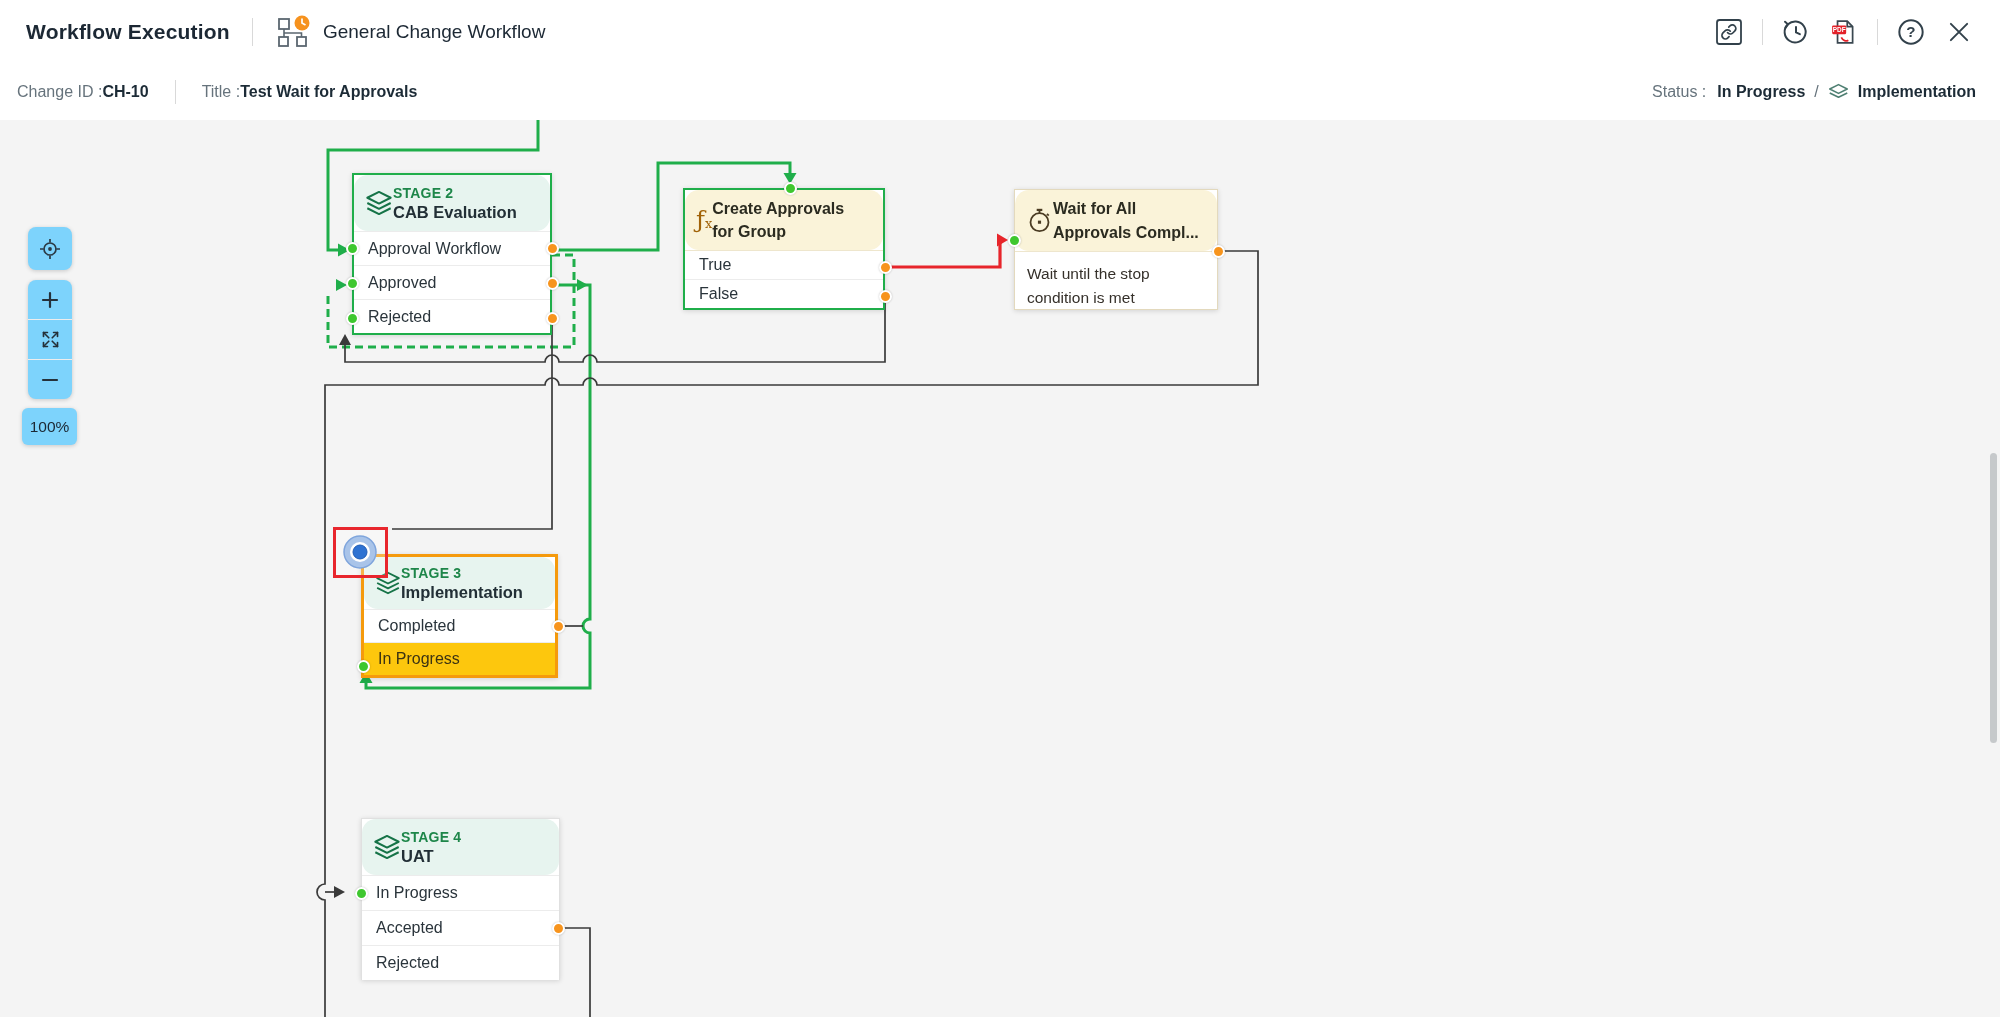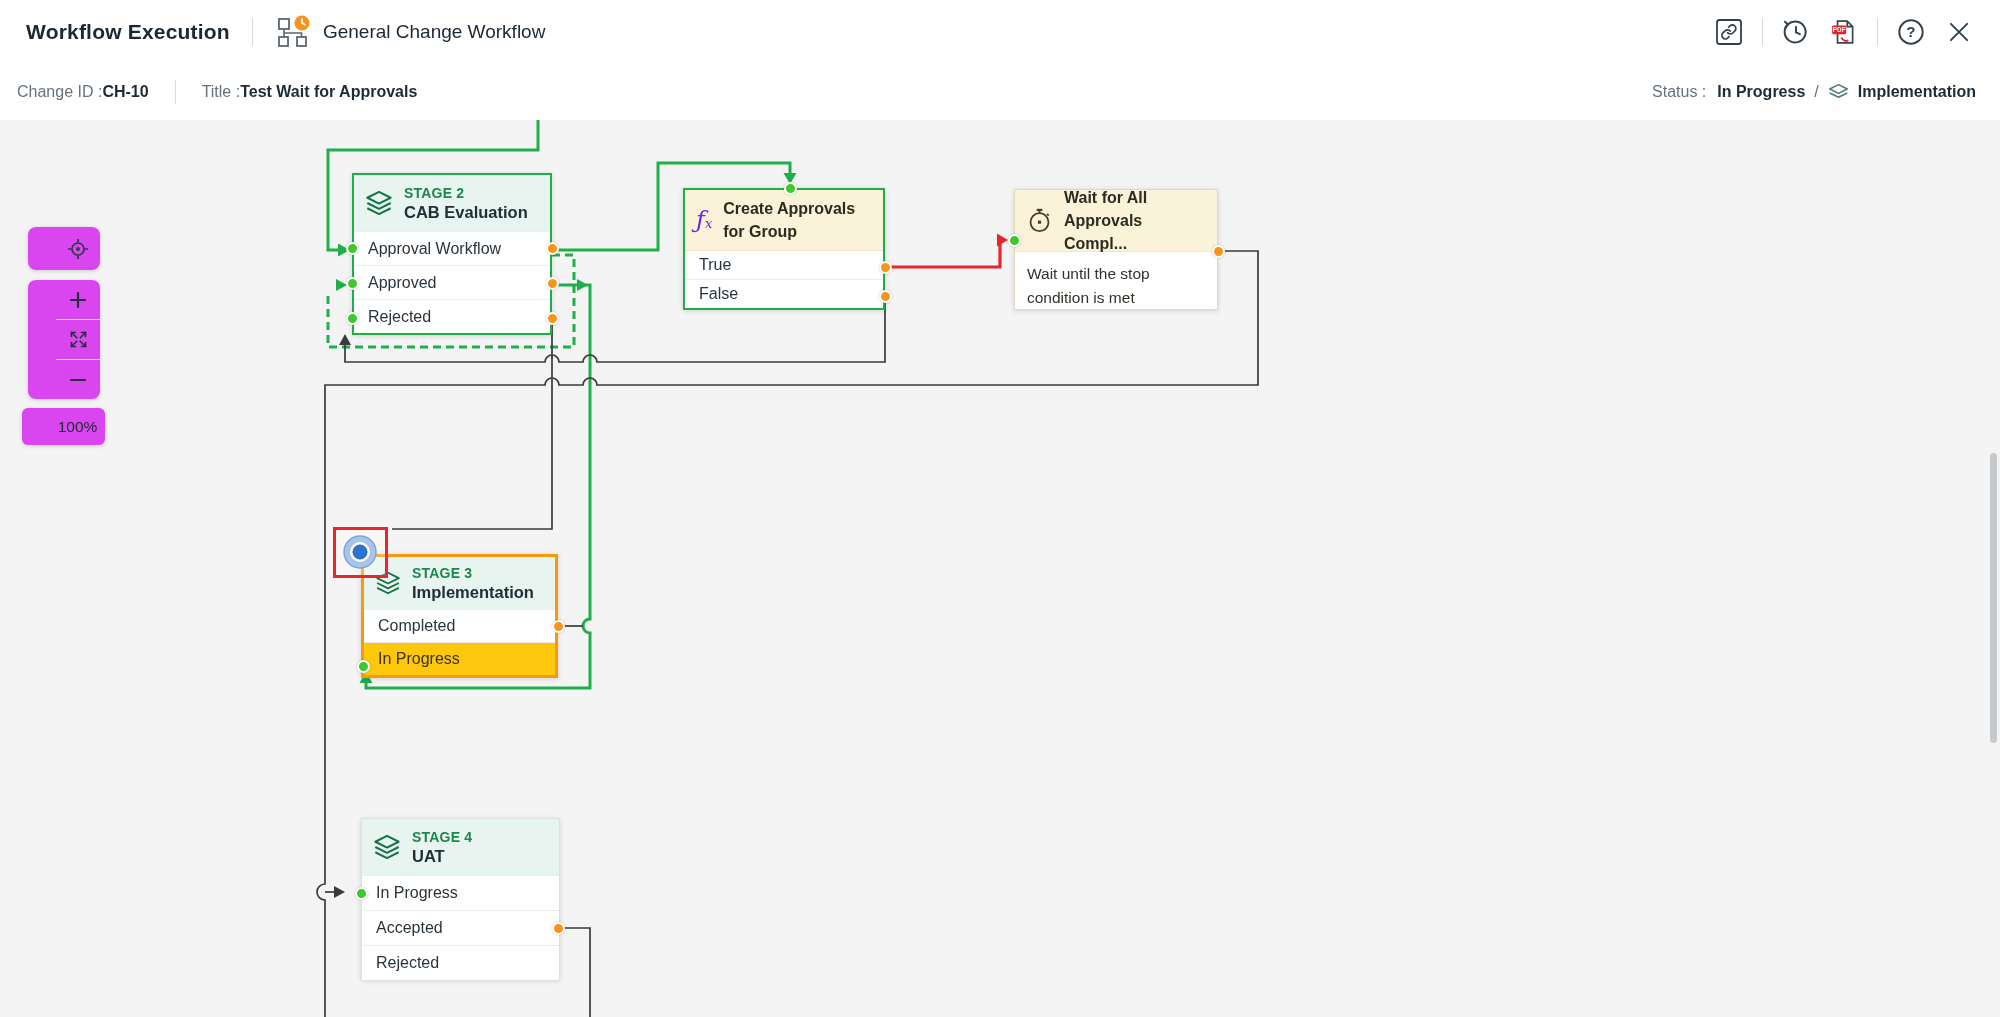--- a/index.html
+++ b/index.html
@@ -19,39 +19,39 @@
   .lbl{color:#66737c;}
   .val{color:#1c2b36;font-weight:bold;}
   #infobar .vsep{margin:0 26px;height:24px;}
   #info-left{display:flex;align-items:center;margin-left:17px;}
   #info-right{margin-left:auto;display:flex;align-items:center;padding-right:24px;gap:9px;}
 
   
   #canvas{position:absolute;left:0;top:120px;width:2000px;height:897px;background:#f4f4f4;}
   #wires{position:absolute;left:0;top:0;z-index:1;pointer-events:none;}
   .node{position:absolute;background:#fff;box-sizing:border-box;z-index:3;box-shadow:0 1px 5px rgba(0,0,0,.14);}
-  .node-head{display:flex;align-items:center;gap:11px;padding:0 10px 0 11px;box-sizing:border-box;}
+  .node-head{display:flex;align-items:center;padding:0 10px 0 11px;box-sizing:border-box;border-radius:14px;}
   .mint{background:#e7f4ef;}
   .cream{background:#faf3d9;}
   .stage-kind{font-size:14px;font-weight:bold;color:#1d8649;letter-spacing:.2px;}
   .stage-name{font-size:16.5px;font-weight:bold;color:#222f36;margin-top:2px;}
   .fn-name{font-size:16px;font-weight:bold;color:#2b2b20;line-height:1.45;}
   .node-row{box-sizing:border-box;border-top:1px solid #ececec;display:flex;align-items:center;padding-left:14px;font-size:16px;color:#2a343b;background:#fff;}
   .row-yellow{background:#fdc70d;color:#3c3313;}
   .wait-body{padding:10px 12px;font-size:15.5px;color:#35302a;line-height:1.55;border-top:1px solid #eee6cd;}
   .dot{position:absolute;width:13px;height:13px;border-radius:50%;border:2.5px solid #fff;box-sizing:border-box;z-index:6;box-shadow:0 0 2px rgba(0,0,0,.25);}
   .dot.g{background:#3ec72f;}
   .dot.o{background:#f7941d;}
 
   
   #marker-box{position:absolute;left:333px;top:407px;width:55px;height:51px;border:3px solid #e8262d;z-index:7;box-sizing:border-box;background:rgba(255,255,255,.25);}
   #marker-circle{position:absolute;left:340px;top:412px;width:40px;height:40px;z-index:8;}
 
   
-  .ctl{position:absolute;background:#d946ef;border-radius:8px;box-shadow:0 1px 4px rgba(0,0,0,.18);z-index:9;padding-left:28px;}
+  .ctl{position:absolute;background:#7dd3fc;border-radius:8px;box-shadow:0 1px 4px rgba(0,0,0,.18);z-index:9;}
   #ctl-locate{left:28px;top:107px;width:44px;height:43px;display:flex;align-items:center;justify-content:center;cursor:pointer;}
   #ctl-zoom{left:28px;top:160px;width:44px;height:119px;display:flex;flex-direction:column;}
   .zcell{flex:1;display:flex;align-items:center;justify-content:center;cursor:pointer;}
   .zcell + .zcell{border-top:1px solid #ededed;}
   #ctl-pct{left:22px;top:288px;width:55px;height:37px;display:flex;align-items:center;justify-content:center;font-size:15.5px;color:#1c2834;border-radius:6px;}
 
   
   #scroll-thumb{position:absolute;right:3px;top:333px;width:7px;height:290px;border-radius:4px;background:#c6c9cb;z-index:9;}
   svg{display:block;}
 </style>
@@ -191,21 +191,21 @@
           <div class="stage-name">CAB Evaluation</div>
         </div>
       </div>
       <div class="node-row" style="height:34px;">Approval Workflow</div>
       <div class="node-row" style="height:34px;">Approved</div>
       <div class="node-row" style="height:34px;">Rejected</div>
     </div>
 
     <div class="node" style="left:683px;top:68px;width:202px;height:122px;border:2px solid #1fae4a;">
       <div class="node-head cream" style="height:60px;">
-        <span style="font-family:'DejaVu Serif',serif;font-style:italic;color:#6d28d9;font-size:24px;line-height:1;">ƒ<span style="font-size:13px;">x</span></span>
+        <span style="font-family:'DejaVu Serif',serif;color:#a16207;font-size:24px;line-height:1;">ƒ<span style="font-size:13px;">x</span></span>
         <div class="fn-name">
           <div>Create Approvals</div>
           <div>for Group</div>
         </div>
       </div>
       <div class="node-row" style="height:29px;border-top-color:#eee6cd;">True</div>
       <div class="node-row" style="height:29px;">False</div>
     </div>
 
     <div class="node" style="left:1014px;top:69px;width:204px;height:121px;border:1px solid #e3d9bd;">

